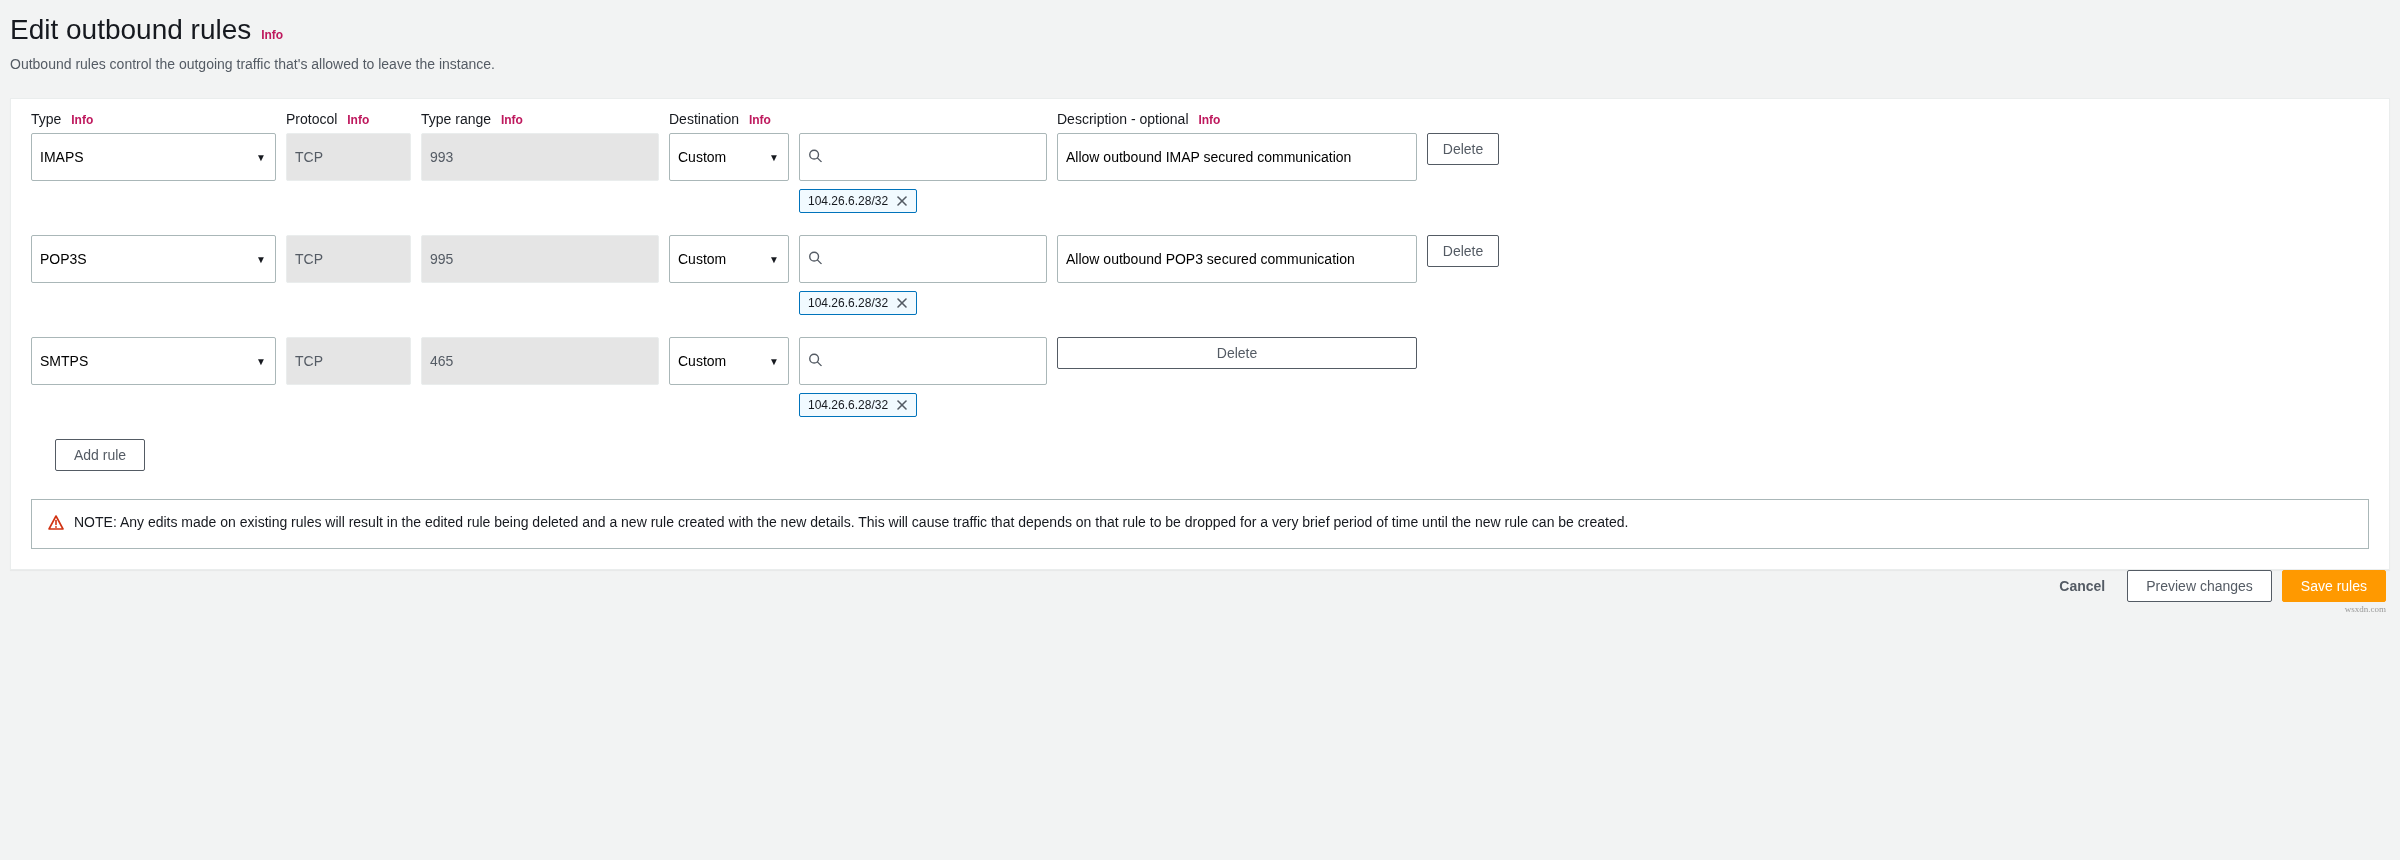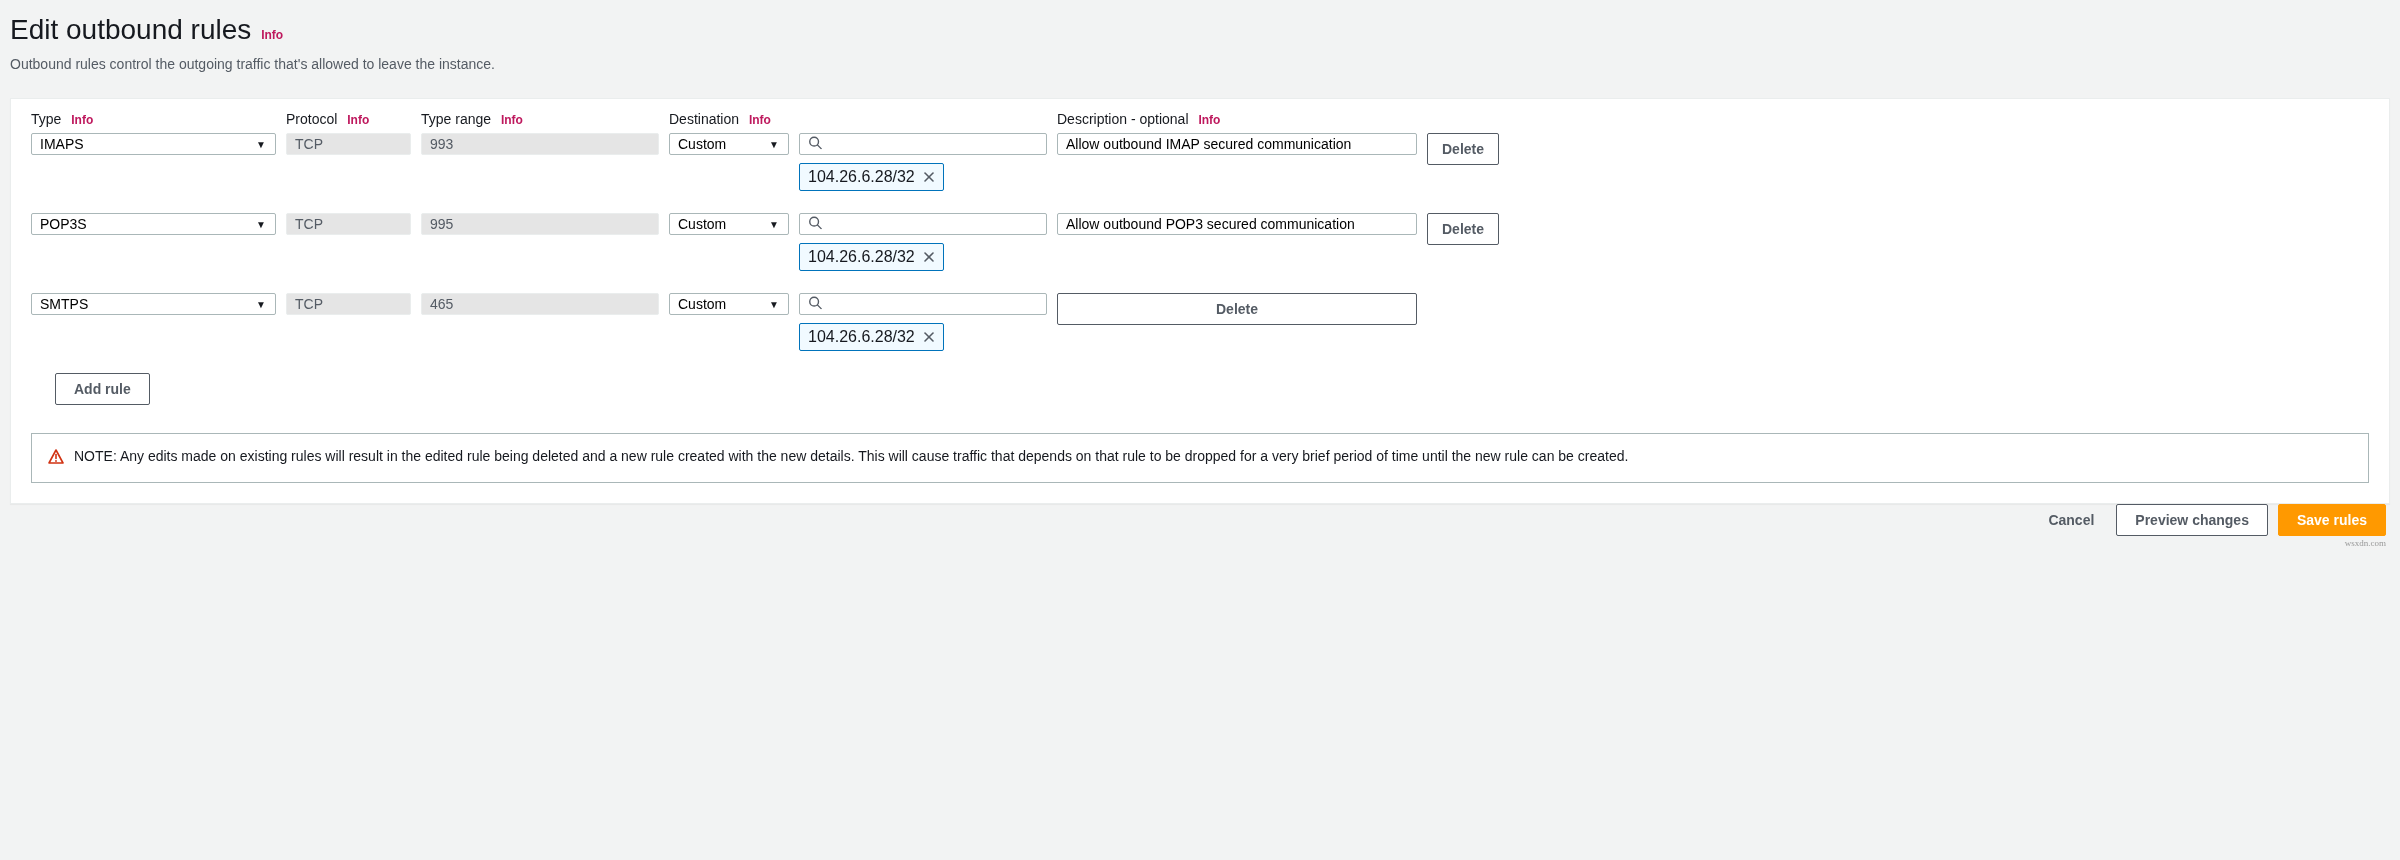--- a/index.html
+++ b/index.html
@@ -30,21 +30,21 @@
   .columns-header, .rule-row {
     display: grid;
     grid-template-columns: 245px 125px 238px 120px 248px 360px 72px;
     column-gap: 10px;
     align-items: start;
   }
   .columns-header { margin-bottom: 6px; }
   .col-label { font-size: 14px; font-weight: 400; color: #16191f; }
   .rule-row { margin-bottom: 22px; }
   .ctrl {
-    height: 22px;
+    height: 48px;
     border: 1px solid #aab7b8;
     border-radius: 2px;
     padding: 4px 8px;
     font-size: 14px;
     font-family: inherit;
     background: #fff;
     width: 100%;
     outline: none;
   }
   .ctrl.disabled {
@@ -69,32 +69,32 @@
     pointer-events: none;
   }
   .search-wrap input.ctrl { padding-left: 28px; }
   .token {
     display: inline-flex;
     align-items: center;
     gap: 8px;
     background: #f1faff;
     border: 1px solid #0073bb;
     color: #16191f;
-    font-size: 16px;
+    font-size: 12px;
     padding: 4px 8px;
     border-radius: 2px;
     align-self: flex-start;
   }
   .token-x { cursor: pointer; color: #545b64; display: inline-flex; }
   .btn {
     height: 32px;
     border: 1px solid #545b64;
     background: #fff;
     color: #545b64;
-    font-weight: 700;
+    font-weight: 400;
     font-size: 14px;
     padding: 0 18px;
     border-radius: 2px;
     cursor: pointer;
     font-family: inherit;
     white-space: nowrap;
     display: inline-flex;
     align-items: center;
     justify-content: center;
   }

